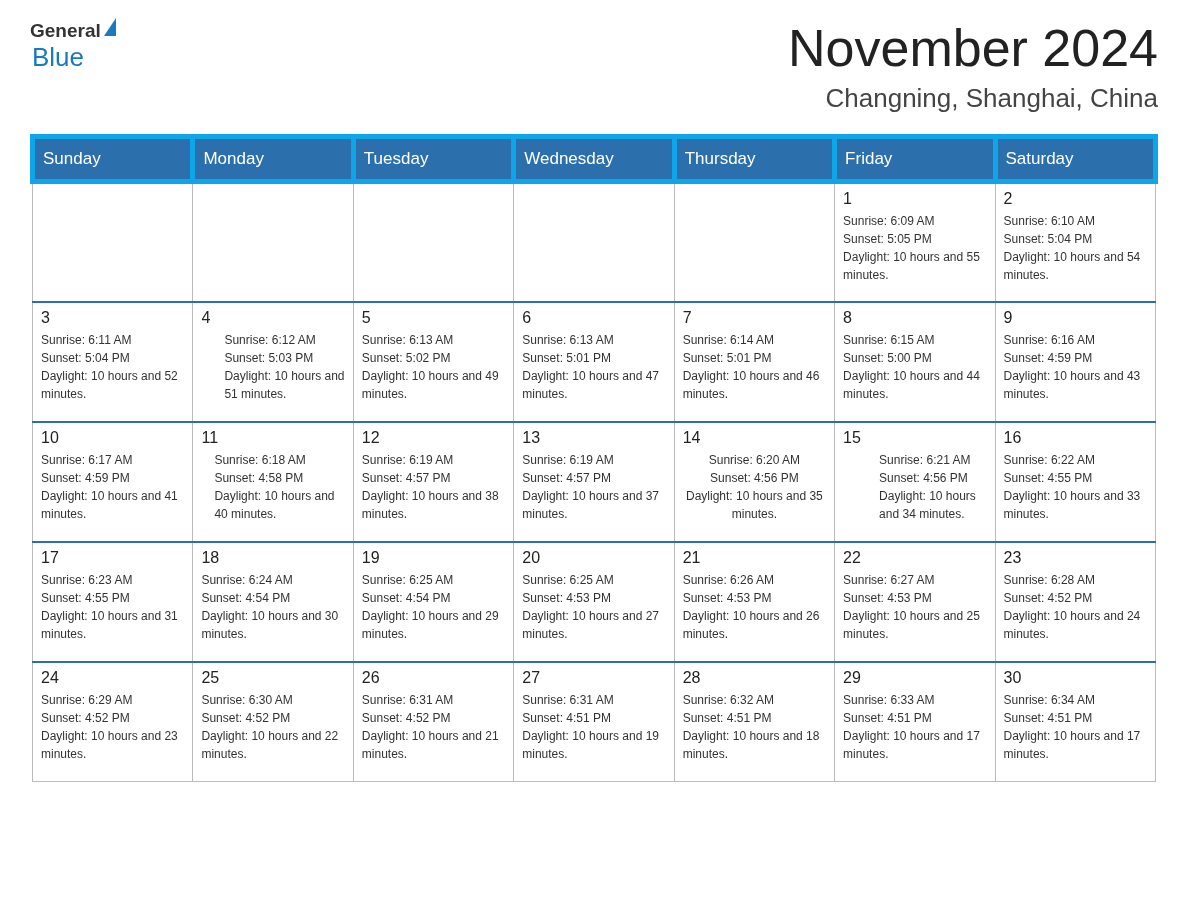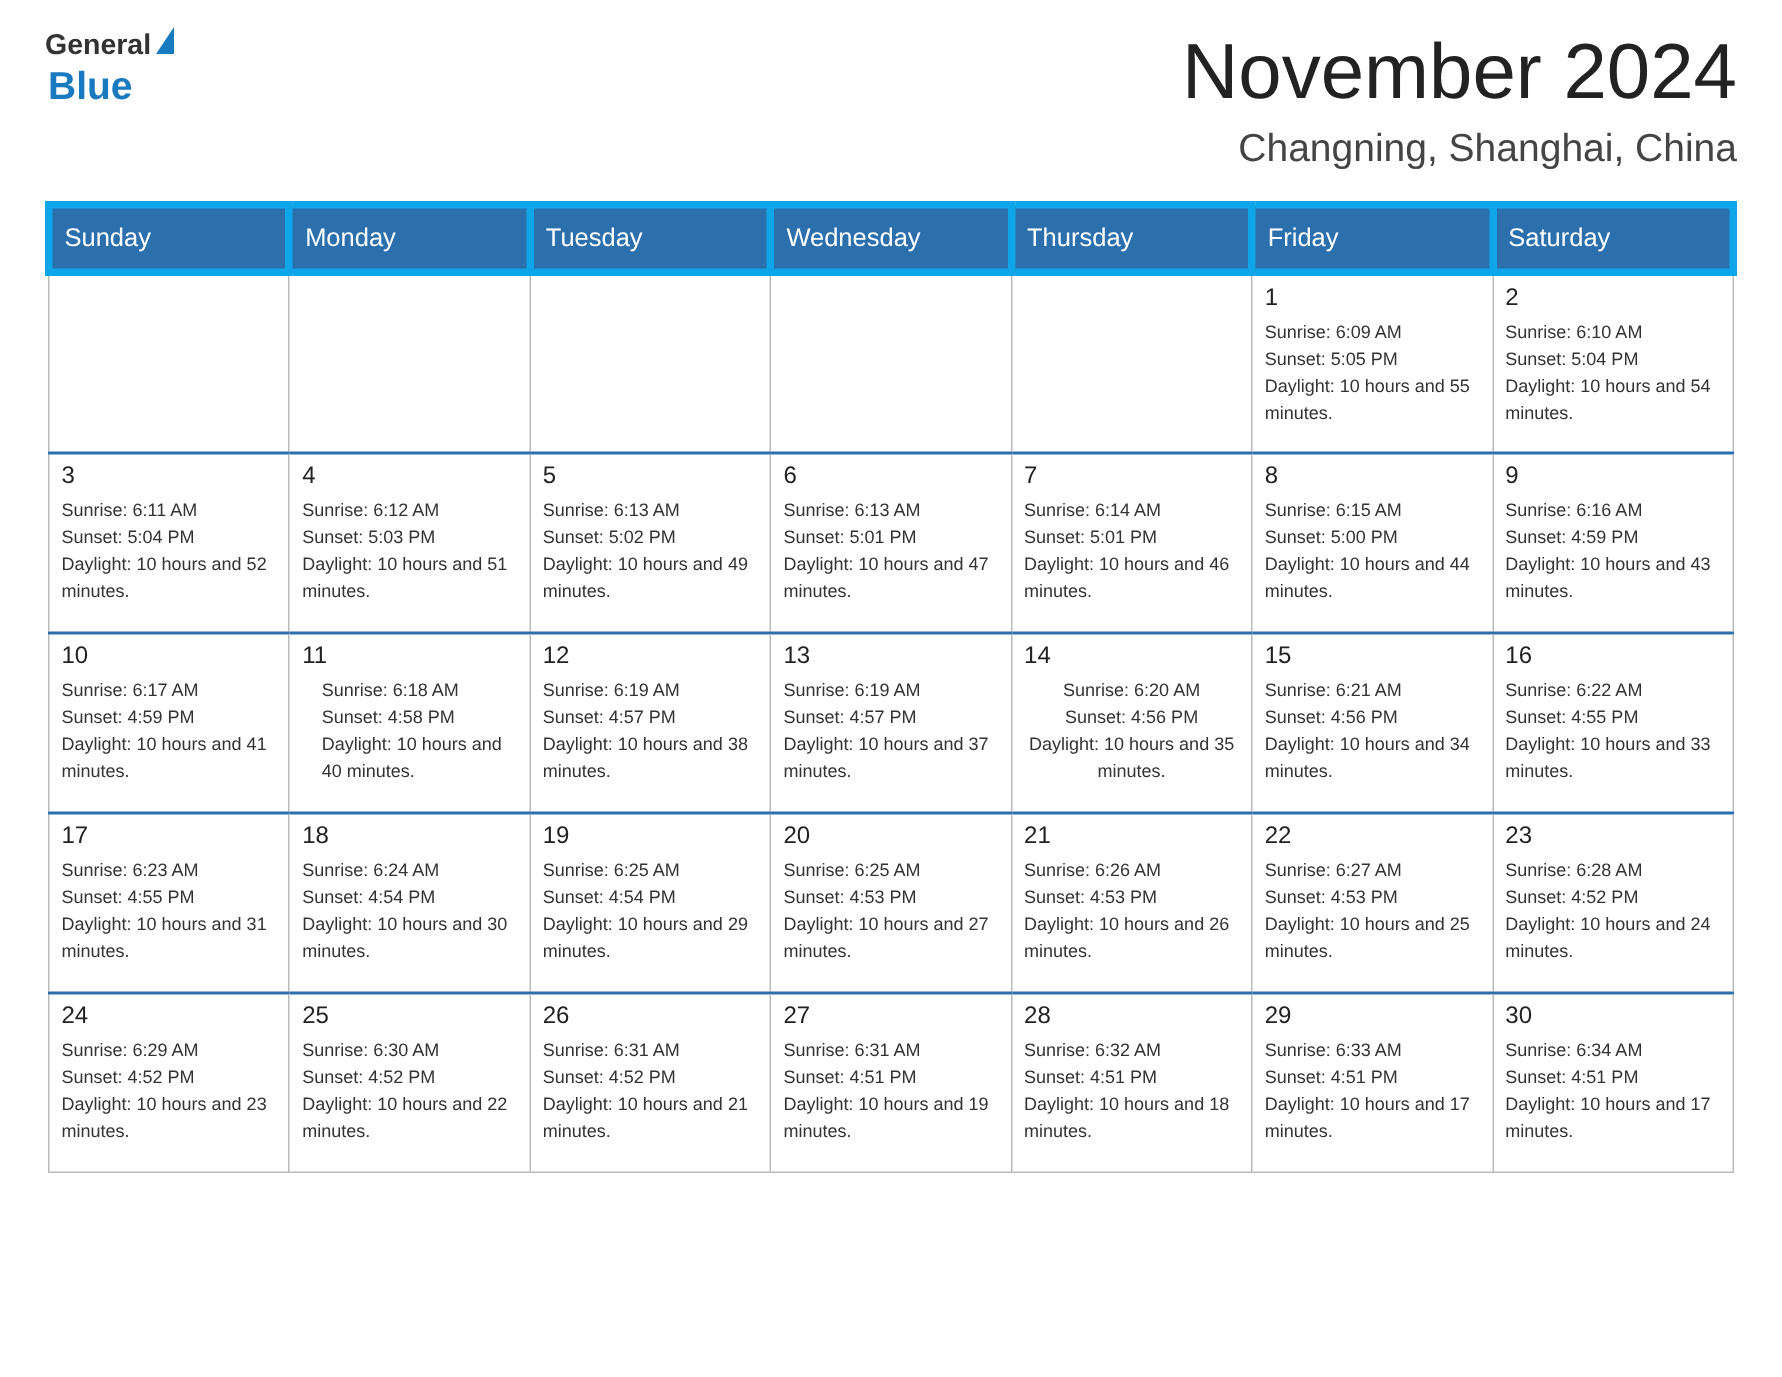--- a/index.html
+++ b/index.html
@@ -36,21 +36,21 @@
       display: flex;
       flex-direction: column;
       align-items: flex-start;
     }
     .logo-line1 {
       display: flex;
       align-items: center;
     }
     .logo-line2 {
       font-size: 26px;
-      font-weight: bold;
+      font-weight: normal;
       color: #1a7abf;
       margin-left: 2px;
     }
     .title-area {
       text-align: right;
     }
     .month-title {
       font-size: 52px;
       font-weight: normal;
       color: #222;
@@ -153,21 +153,21 @@
       </tr>
       <tr class="row-top">
         <td>
           <span class="cell-number">3</span>
           <div class="cell-info" style="white-space: pre-line;">Sunrise: 6:11 AM
 Sunset: 5:04 PM
 Daylight: 10 hours and 52 minutes.</div>
         </td>
         <td>
           <span class="cell-number">4</span>
-          <div class="cell-info" style="white-space: pre-line;">Sunrise: 6:12 AM
+          <div class="cell-info" style="white-space: pre-line; margin-left: 23px;">Sunrise: 6:12 AM
 Sunset: 5:03 PM
 Daylight: 10 hours and 51 minutes.</div>
         </td>
         <td>
           <span class="cell-number">5</span>
           <div class="cell-info" style="white-space: pre-line;">Sunrise: 6:13 AM
 Sunset: 5:02 PM
 Daylight: 10 hours and 49 minutes.</div>
         </td>
         <td>
@@ -221,21 +221,21 @@
 Daylight: 10 hours and 37 minutes.</div>
         </td>
         <td>
           <span class="cell-number">14</span>
           <div class="cell-info" style="white-space: pre-line; text-align: center;">Sunrise: 6:20 AM
 Sunset: 4:56 PM
 Daylight: 10 hours and 35 minutes.</div>
         </td>
         <td>
           <span class="cell-number">15</span>
-          <div class="cell-info" style="white-space: pre-line;">Sunrise: 6:21 AM
+          <div class="cell-info" style="white-space: pre-line; margin-left: 36px;">Sunrise: 6:21 AM
 Sunset: 4:56 PM
 Daylight: 10 hours and 34 minutes.</div>
         </td>
         <td>
           <span class="cell-number">16</span>
           <div class="cell-info" style="white-space: pre-line;">Sunrise: 6:22 AM
 Sunset: 4:55 PM
 Daylight: 10 hours and 33 minutes.</div>
         </td>
       </tr>

